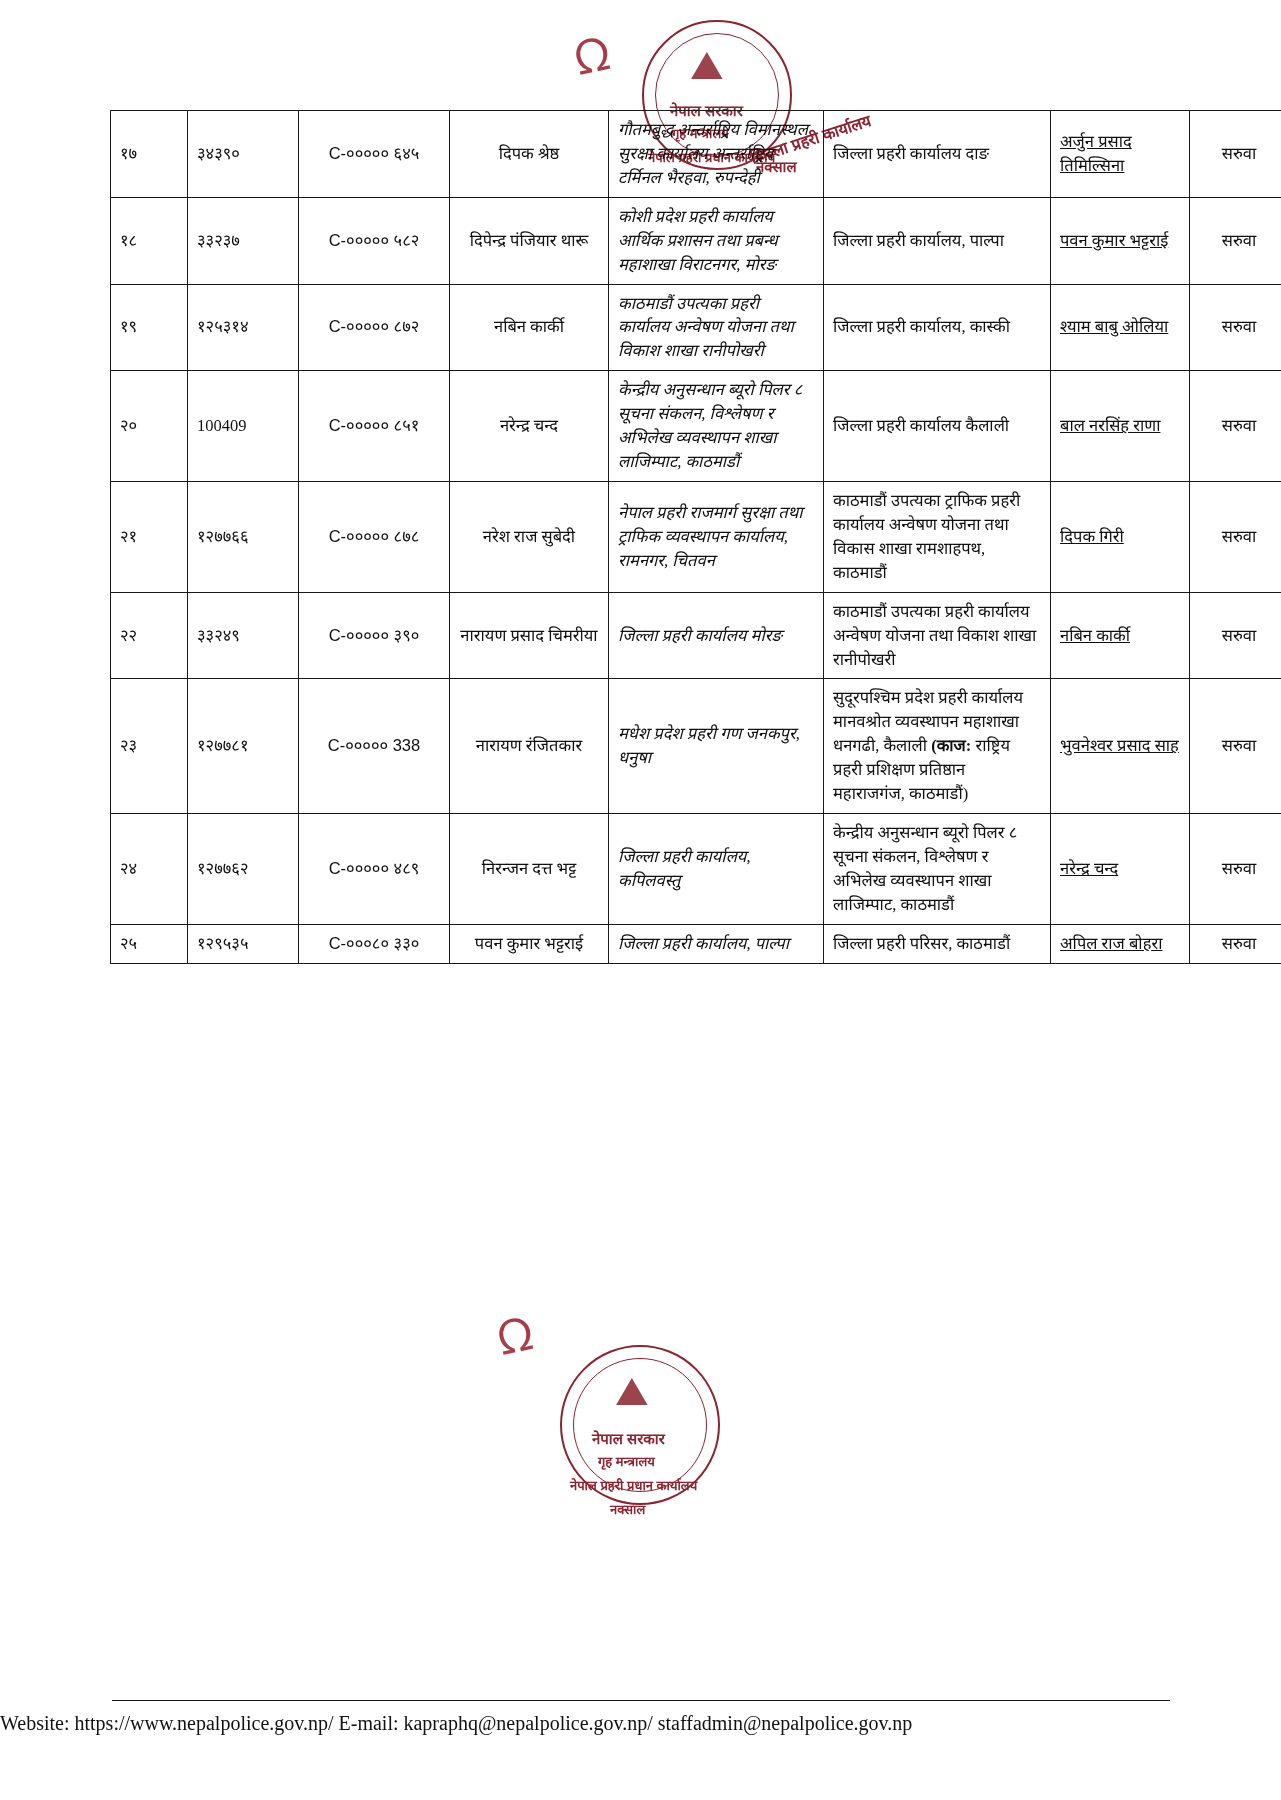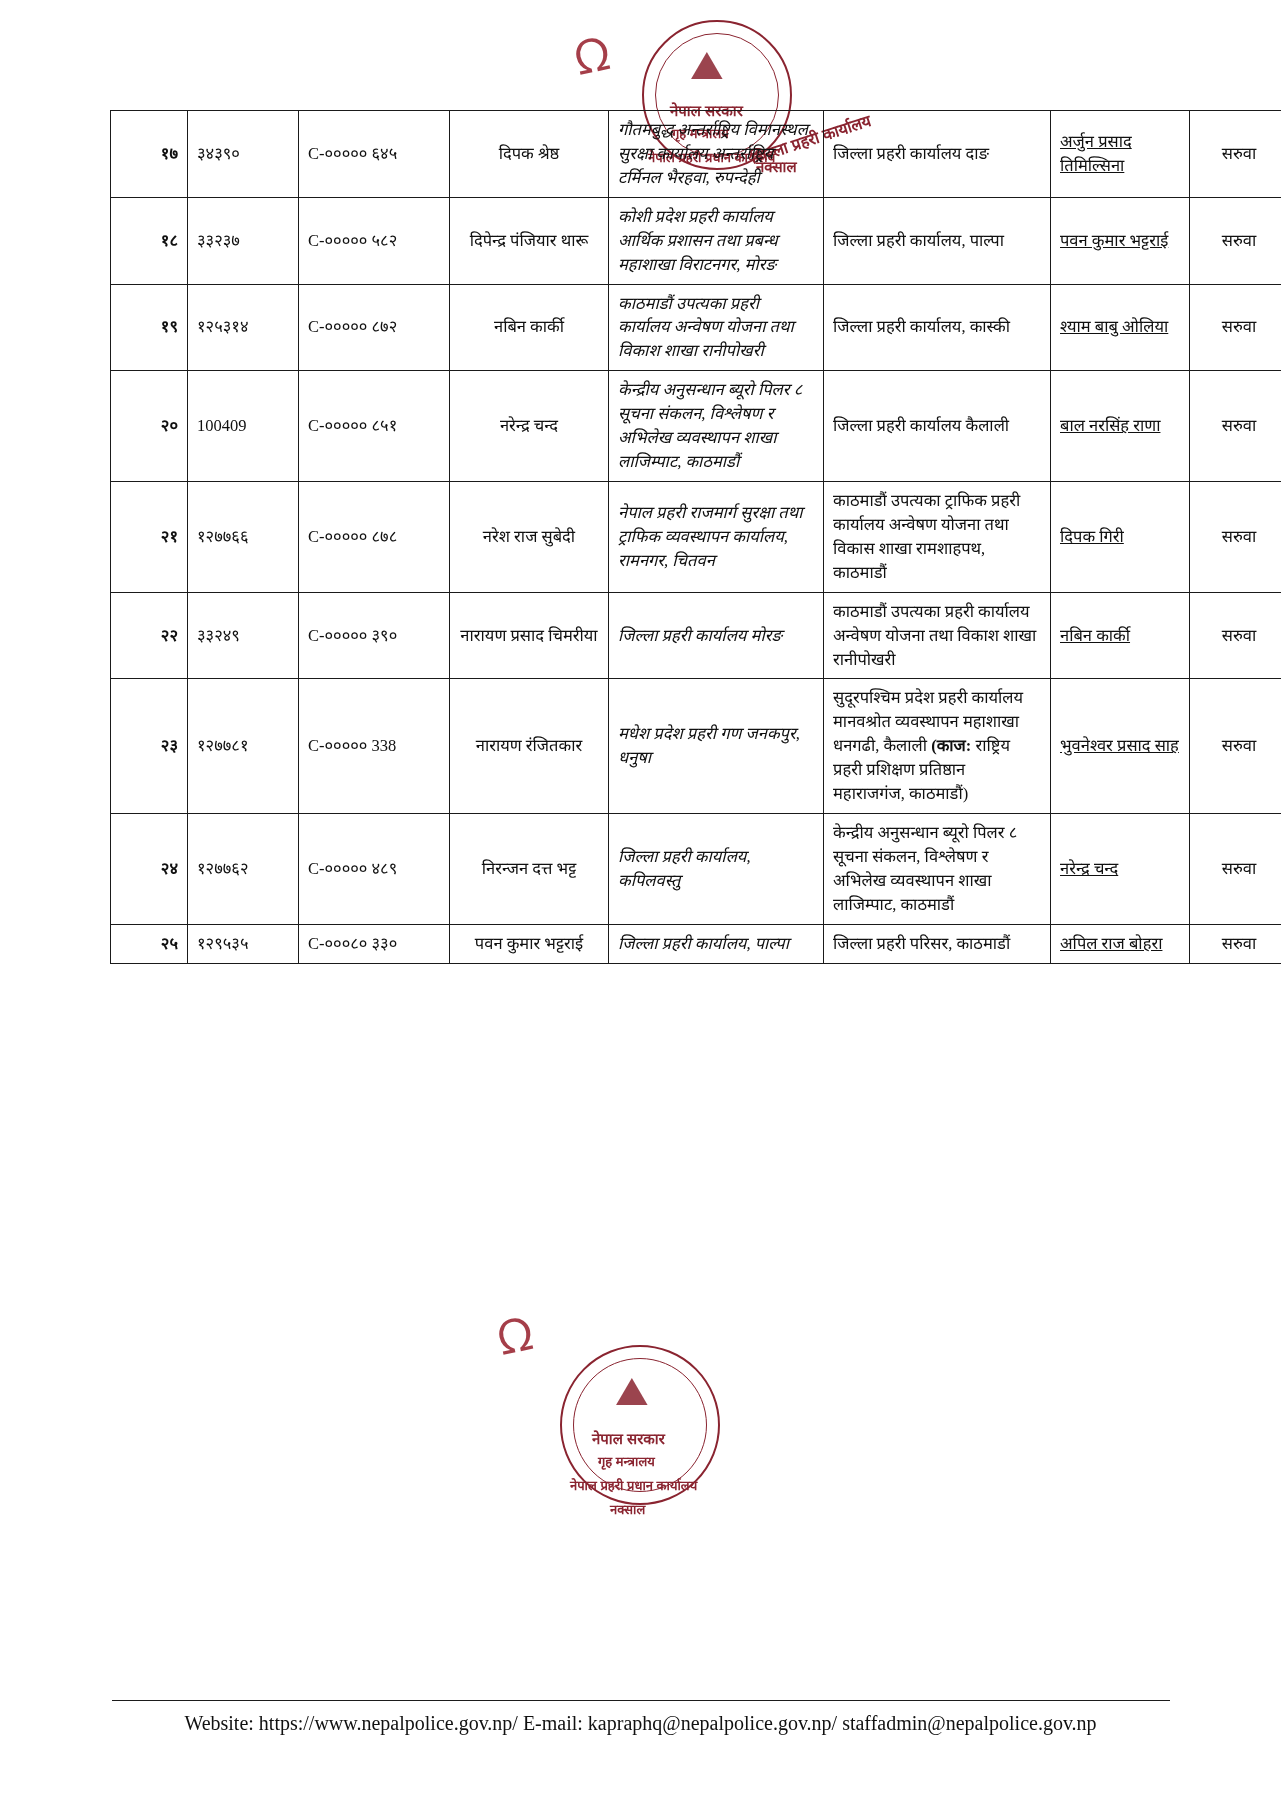--- a/index.html
+++ b/index.html
@@ -93,23 +93,23 @@
     width: 100%;
     table-layout: fixed;
   }
   table.transfer td {
     border: 1px solid #1a1a1a;
     padding: 7px 9px;
     vertical-align: middle;
     font-size: 16.5px;
     line-height: 1.45;
   }
-  td.c-sn     { width: 58px;  text-align: right; font-weight: bold; }
+  td.c-sn     { width: 58px;  text-align: left; }
   td.c-pis    { width: 92px;  text-align: left; }
-  td.c-code   { width: 132px; font-family: Liberation Serif, serif; }
+  td.c-code   { width: 132px; text-align: center; font-family: Liberation Sans, sans-serif; }
   td.c-name   { width: 140px; text-align: center; }
   td.c-from   { width: 196px; font-style: italic; }
   td.c-to     { width: 208px; }
   td.c-repl   { width: 120px; text-decoration: underline; }
   td.c-type   { width: 80px;  text-align: center; }
 
   .kaj-label { font-weight: bold; }
 
   
   .footer-rule {
@@ -117,21 +117,21 @@
     left: 112px;
     top: 1700px;
     width: 1058px;
     border-top: 1px solid #1b1b1b;
   }
   .footer-text {
     position: absolute;
     left: 0;
     top: 1712px;
     width: 1281px;
-    text-align: center;
+    text-align: left;
     font-size: 20px;
     font-family: "Liberation Serif", serif;
     color: #111;
   }
 </style>
 </head>
 <body>
 
 <div class="page">
 

